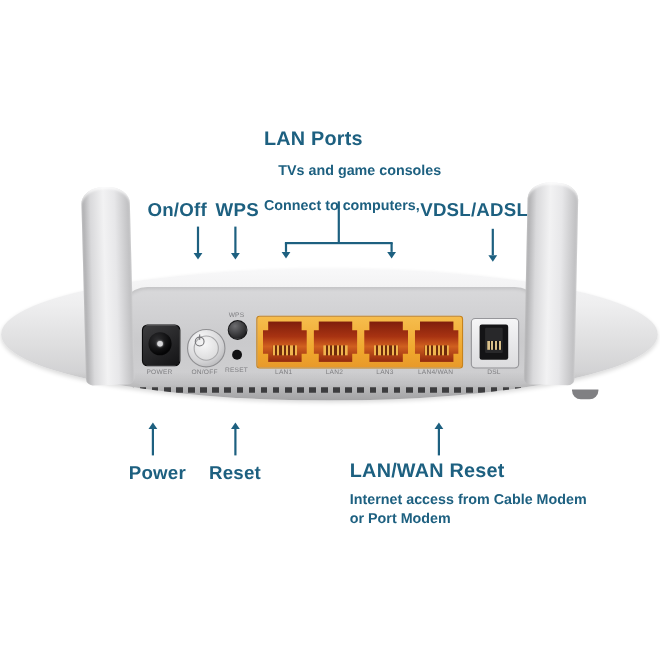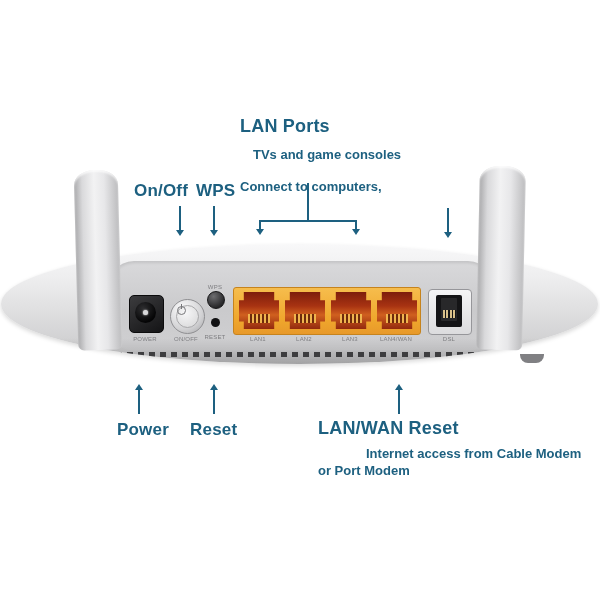--- a/index.html
+++ b/index.html
@@ -138,33 +138,34 @@
   <div class="abs silk" style="left:327px;top:336px;width:46px;">LAN3</div>
   <div class="abs silk" style="left:371px;top:336px;width:50px;">LAN4/WAN</div>
   <div class="abs silk" style="left:429px;top:336px;width:40px;">DSL</div>
 
   <div class="abs acc callout-title" style="left:240px;top:116px;">LAN Ports</div>
   <div class="abs acc callout-sub" style="left:240px;top:143px;margin-top:36px;">Connect to computers,</div>
   <div class="abs acc callout-sub" style="left:240px;top:147px;margin-left:13px;">TVs and game consoles</div>
 
   <div class="abs acc port-callout" style="left:134px;top:181px;">On/Off</div>
   <div class="abs acc port-callout" style="left:196px;top:181px;">WPS</div>
+  <div class="abs acc port-callout" style="left:382px;top:181px;">VDSL/ADSL</div>
 
   <div class="abs arr down" style="left:179px;top:206px;height:24px;"></div>
   <div class="abs arr down" style="left:213px;top:206px;height:24px;"></div>
   <div class="abs arr down" style="left:447px;top:208px;height:24px;"></div>
 
   <div class="abs stem" style="left:307px;top:183px;height:38px;"></div>
   <div class="abs hline" style="left:259px;top:220px;width:98px;"></div>
   <div class="abs arr down" style="left:259px;top:221px;height:8px;"></div>
   <div class="abs arr down" style="left:355px;top:221px;height:8px;"></div>
 
   <div class="abs arr up" style="left:138px;top:390px;height:24px;"></div>
   <div class="abs arr up" style="left:213px;top:390px;height:24px;"></div>
   <div class="abs arr up" style="left:398px;top:390px;height:24px;"></div>
 
   <div class="abs acc port-callout" style="left:117px;top:420px;">Power</div>
   <div class="abs acc port-callout" style="left:190px;top:420px;">Reset</div>
   <div class="abs acc callout-title" style="left:318px;top:418px;">LAN/WAN Reset</div>
-  <div class="abs acc callout-sub" style="left:318px;top:446px;margin-left:48px;">Internet access from Cable Modem</div>
+  <div class="abs acc callout-sub" style="left:318px;top:446px;">Internet access from Cable Modem</div>
   <div class="abs acc callout-sub" style="left:318px;top:463px;">or Port Modem</div>
 
 </div>
 
 </body></html>

